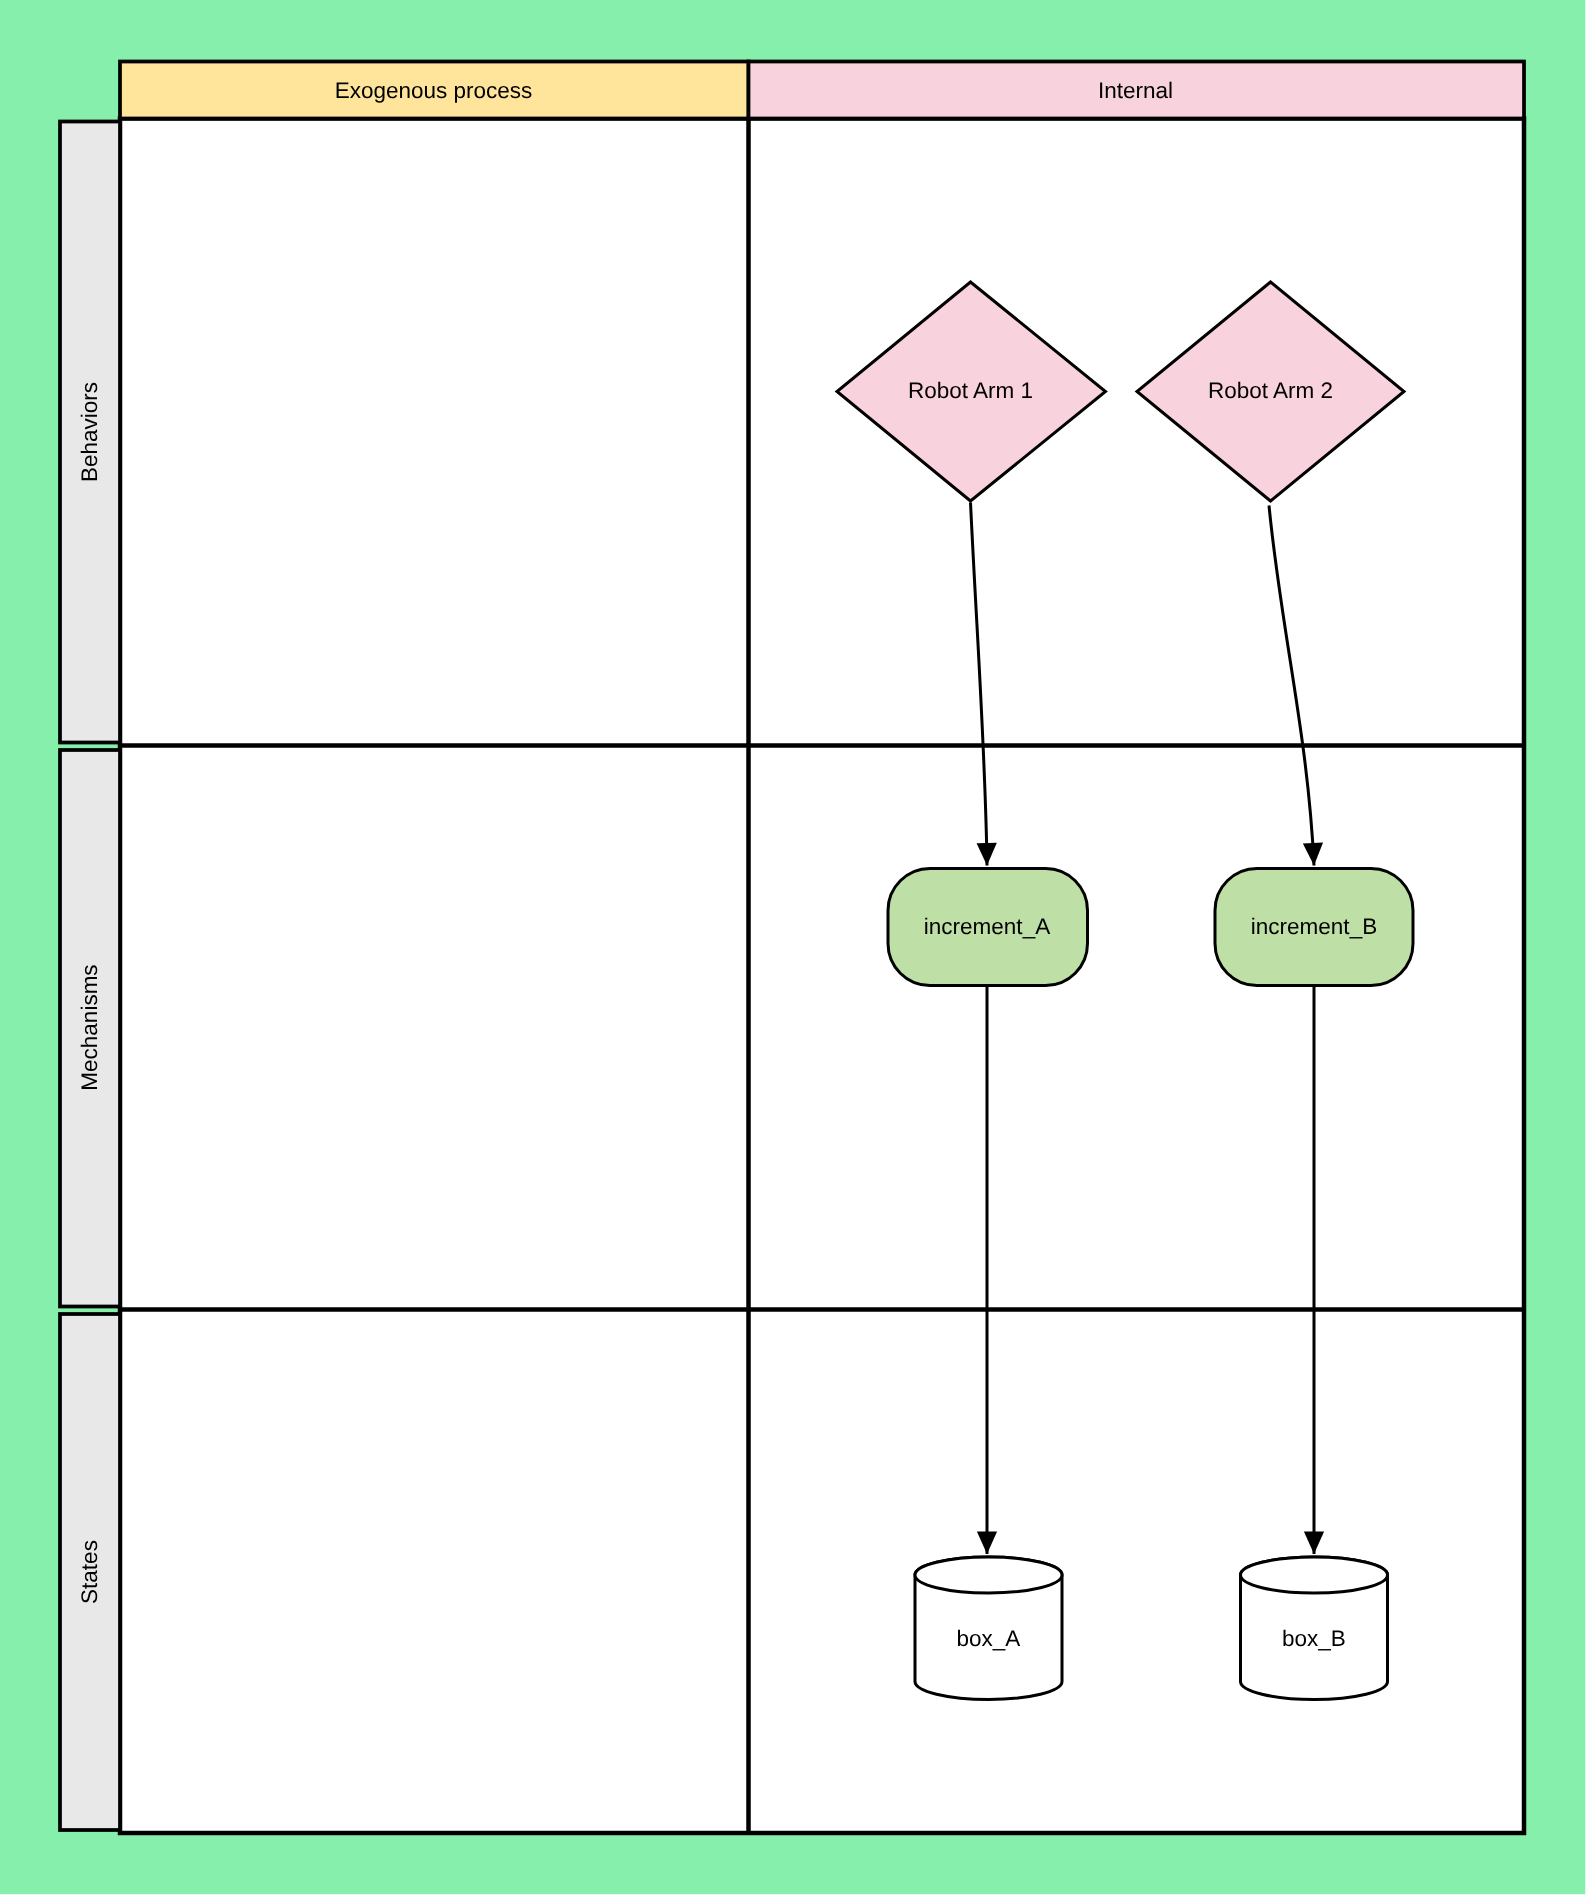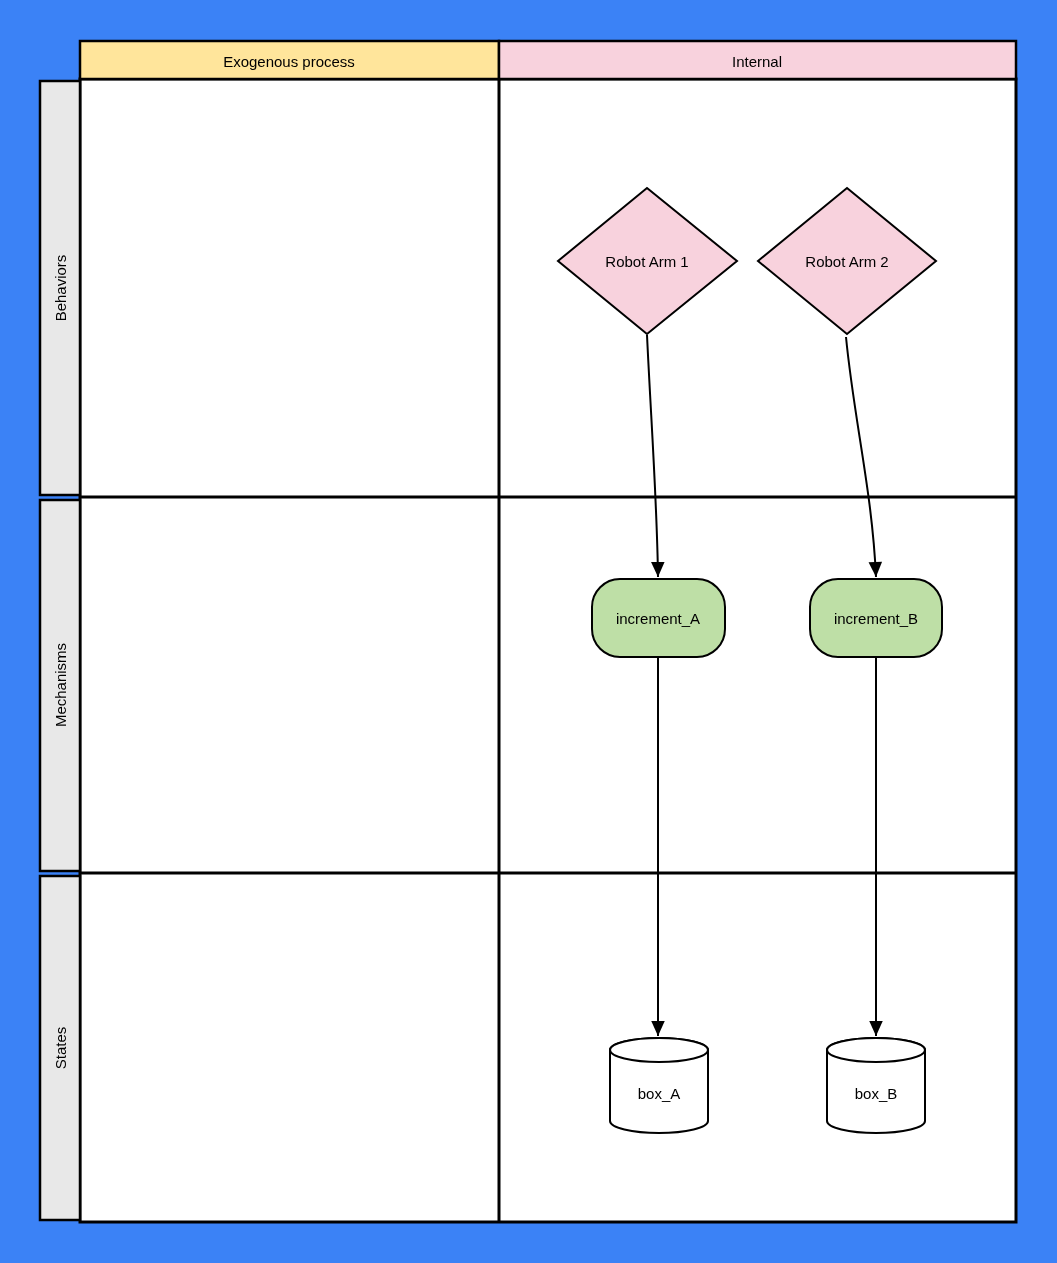--- a/index.html
+++ b/index.html
@@ -5,21 +5,21 @@
   html, body {
     margin: 0;
     padding: 0;
     background: #ffffff;
     font-family: "Liberation Sans", sans-serif;
   }
   .canvas {
     position: relative;
     width: 1057px;
     height: 1263px;
-    background: #3b82f6;
+    background: #86efac;
     overflow: hidden;
     text-decoration: underline;
   }
   svg { display: block; }
   text {
     font-family: "Liberation Sans", sans-serif;
     fill: #000000;
   }
   .node-label { font-size: 15px; }
   .header-label { font-size: 15px; }

